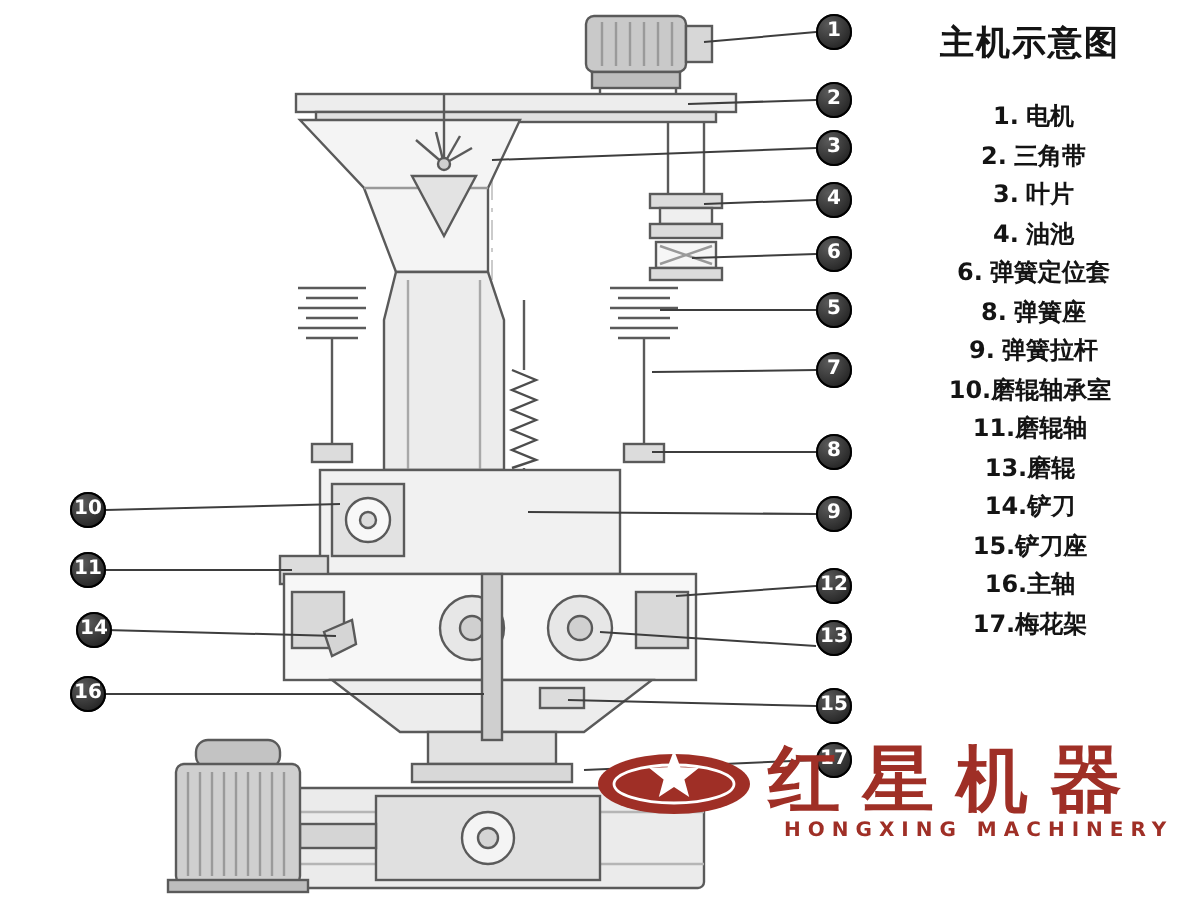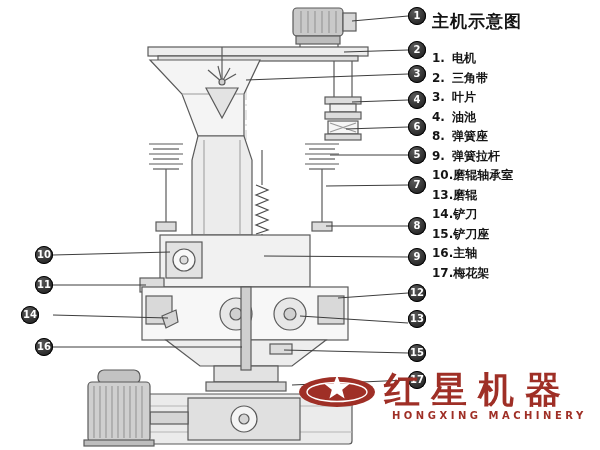--- a/index.html
+++ b/index.html
@@ -7,21 +7,21 @@
   .page{position:relative;width:600px;height:450px;background:#fff;overflow:hidden;}
   .machine{position:absolute;left:0;top:0;}
 
   .callout{
     position:absolute;width:18px;height:18px;border-radius:50%;
     background:radial-gradient(circle at 35% 30%, #5a5a5a, #141414);
     color:#fff;font-size:10px;font-weight:bold;line-height:18px;text-align:center;
     box-shadow:inset 0 0 0 1px #000;
   }
 
-  .legend{position:absolute;left:432px;top:8px;width:166px;color:#141414;}
+  .legend{position:absolute;left:432px;top:8px;width:166px;color:#141414;text-align:center;}
   .legend-title{font-size:17px;font-weight:bold;letter-spacing:1px;margin:2px 0 16px 0;}
   .legend-list{margin:0;padding:0;list-style:none;font-size:12px;font-weight:bold;line-height:19.5px;}
   .legend-list .ln{display:inline-block;min-width:20px;}
 
   .watermark{position:absolute;left:296px;top:364px;width:300px;height:74px;color:#9f2f26;}
   .wm-logo{position:absolute;left:0;top:6px;}
   .wm-cn{position:absolute;left:88px;top:2px;font-size:36px;font-weight:bold;letter-spacing:11px;white-space:nowrap;}
   .wm-en{position:absolute;left:96px;top:46px;font-size:10px;font-weight:bold;letter-spacing:3.5px;white-space:nowrap;}
 </style>
 </head>
@@ -167,33 +167,35 @@
   <div class="callout" style="left:408px;top:146px">5</div>
   <div class="callout" style="left:408px;top:176px">7</div>
   <div class="callout" style="left:408px;top:217px">8</div>
   <div class="callout" style="left:408px;top:248px">9</div>
   <div class="callout" style="left:408px;top:284px">12</div>
   <div class="callout" style="left:408px;top:310px">13</div>
   <div class="callout" style="left:408px;top:344px">15</div>
   <div class="callout" style="left:408px;top:371px">17</div>
   <div class="callout" style="left:35px;top:246px">10</div>
   <div class="callout" style="left:35px;top:276px">11</div>
-  <div class="callout" style="left:21px;top:306px">14</div>
+  <div class="callout" style="left:38px;top:306px">14</div>
   <div class="callout" style="left:35px;top:338px">16</div>
 
   <div class="legend">
     <div class="legend-title">主机示意图</div>
     <ul class="legend-list">
       <li><span class="ln">1.</span><span>电机</span></li>
       <li><span class="ln">2.</span><span>三角带</span></li>
       <li><span class="ln">3.</span><span>叶片</span></li>
       <li><span class="ln">4.</span><span>油池</span></li>
+      <li><span class="ln">6.</span><span>弹簧定位套</span></li>
       <li><span class="ln">8.</span><span>弹簧座</span></li>
       <li><span class="ln">9.</span><span>弹簧拉杆</span></li>
       <li><span class="ln">10.</span><span>磨辊轴承室</span></li>
+      <li><span class="ln">11.</span><span>磨辊轴</span></li>
       <li><span class="ln">13.</span><span>磨辊</span></li>
       <li><span class="ln">14.</span><span>铲刀</span></li>
       <li><span class="ln">15.</span><span>铲刀座</span></li>
       <li><span class="ln">16.</span><span>主轴</span></li>
       <li><span class="ln">17.</span><span>梅花架</span></li>
     </ul>
   </div>
 
   <div class="watermark">
     <svg class="wm-logo" width="82" height="42" viewBox="0 0 82 42">

